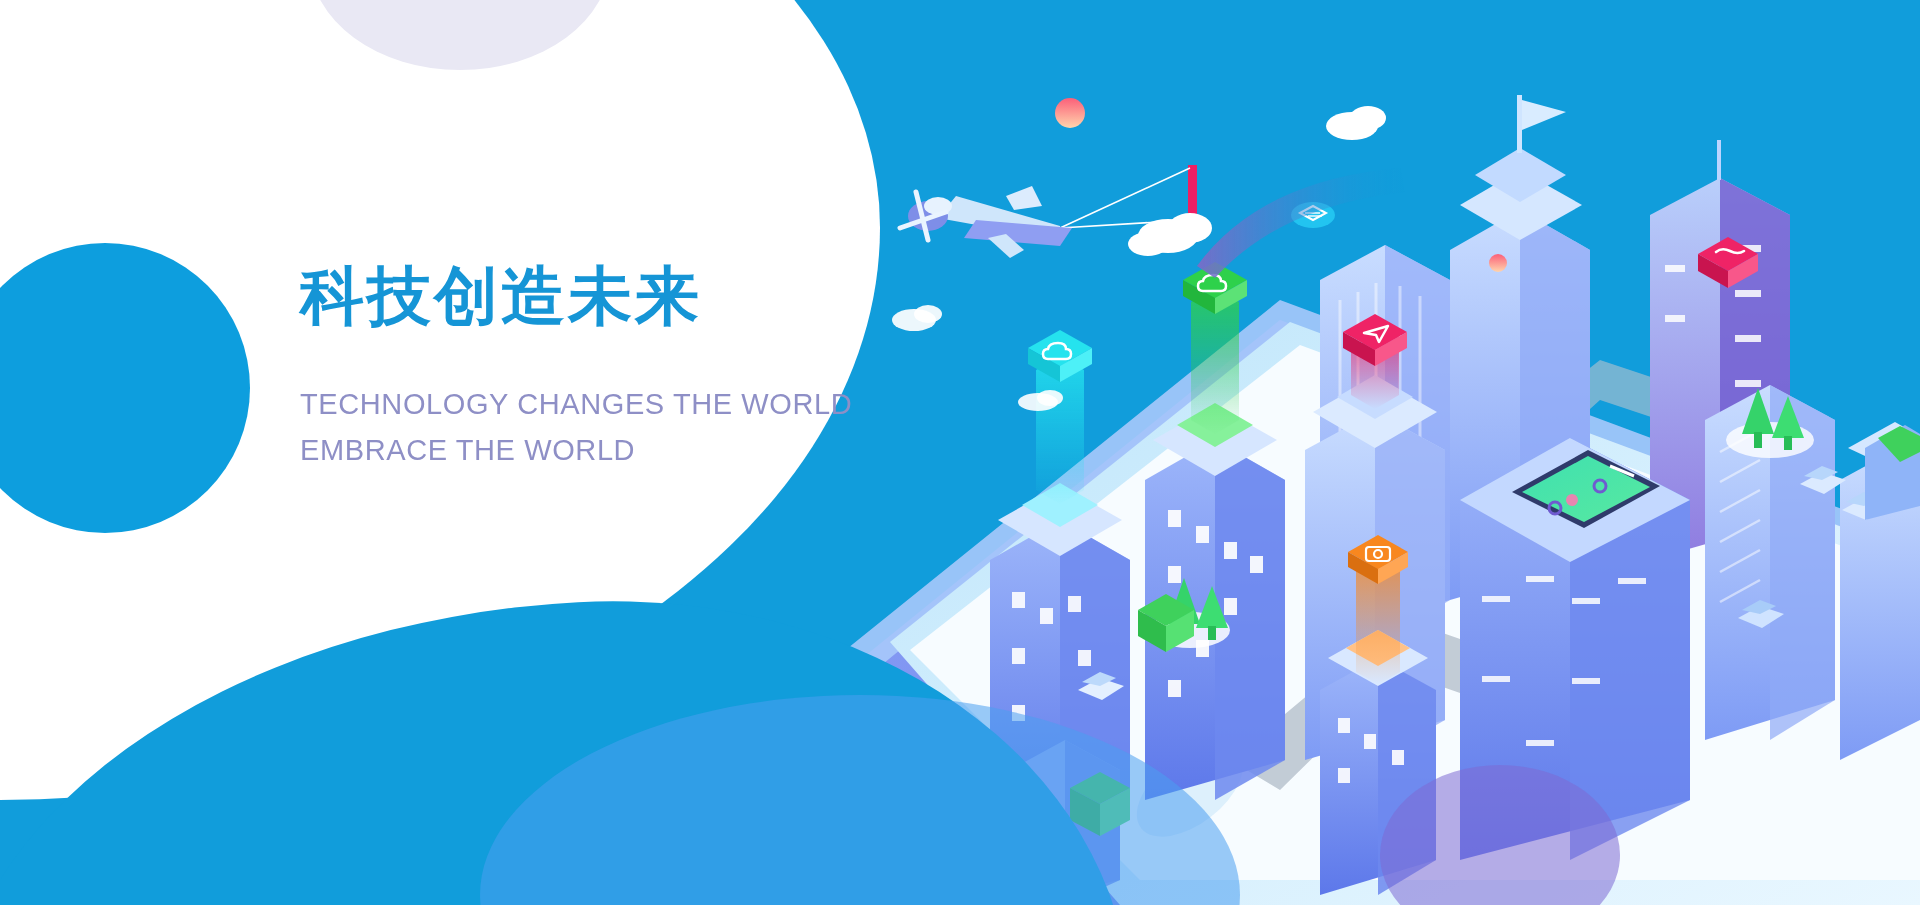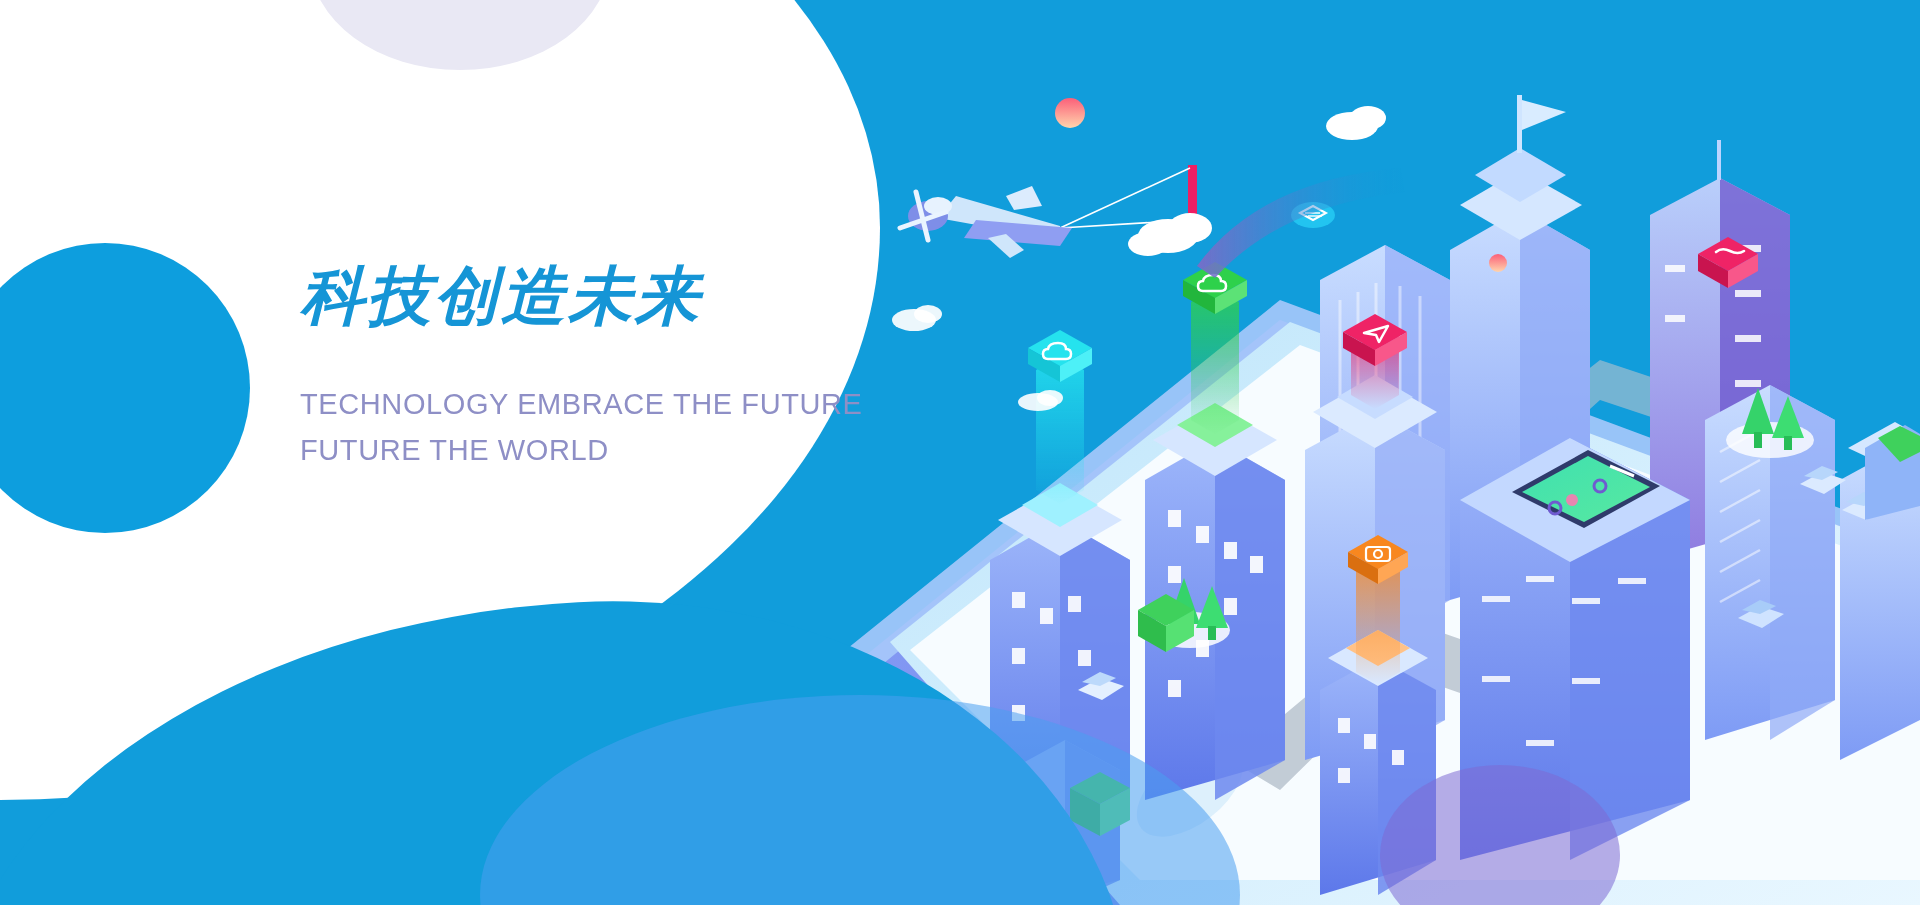--- a/index.html
+++ b/index.html
@@ -29,21 +29,21 @@
   .blob-green{position:absolute;right:60px;bottom:40px;width:300px;height:180px;background:#3ec9a7;opacity:.72;border-radius:50%;}
   .blob-purple{position:absolute;right:300px;bottom:-40px;width:240px;height:180px;background:#7e6ad4;opacity:.55;border-radius:50%;}
   .blob-green2{position:absolute;left:880px;bottom:-110px;width:520px;height:270px;background:#46c8a4;opacity:.6;border-radius:50%;}
   .blob-purple2{position:absolute;left:1240px;bottom:-90px;width:330px;height:250px;background:#8a6ed6;opacity:.5;border-radius:50%;}
   .blob-indigo{position:absolute;right:218px;bottom:90px;width:118px;height:84px;background:#3f52c8;opacity:.8;border-radius:50%;}
 
   
   .copy{position:absolute;left:300px;top:253px;width:560px;}
   .headline{
     color:#1595d6;font-weight:700;font-size:64px;line-height:86px;letter-spacing:3px;
-    font-family:"DejaVu Sans","Liberation Sans",sans-serif;white-space:nowrap;margin:0;font-style:italic;
+    font-family:"DejaVu Sans","Liberation Sans",sans-serif;white-space:nowrap;margin:0;
   }
   .subline{
     color:#8e8fc6;font-size:29px;line-height:46px;letter-spacing:.6px;margin:0;white-space:nowrap;
   }
   .sub-wrap{margin-top:42px;}
 
   
   #art{position:absolute;left:760px;top:0;width:1160px;height:905px;}
   #art svg{display:block;width:100%;height:100%;}
 </style>
@@ -421,18 +421,18 @@
   <div class="white-panel-2"></div>
   <div class="top-lilac"></div>
   <div class="left-blue-circle"></div>
   <div class="bottom-wave"></div>
   <div class="bottom-wave-soft"></div>
   <div class="blob-purple"></div>
 
   <div class="copy">
     <p class="headline">科技创造未来</p>
     <div class="sub-wrap">
-      <p class="subline">TECHNOLOGY EMBRACE THE FUTURE</p>
-      <p class="subline">FUTURE THE WORLD</p>
+      <p class="subline">TECHNOLOGY CHANGES THE WORLD</p>
+      <p class="subline">EMBRACE THE WORLD</p>
     </div>
   </div>
 
 </div>
 
 </body></html>

